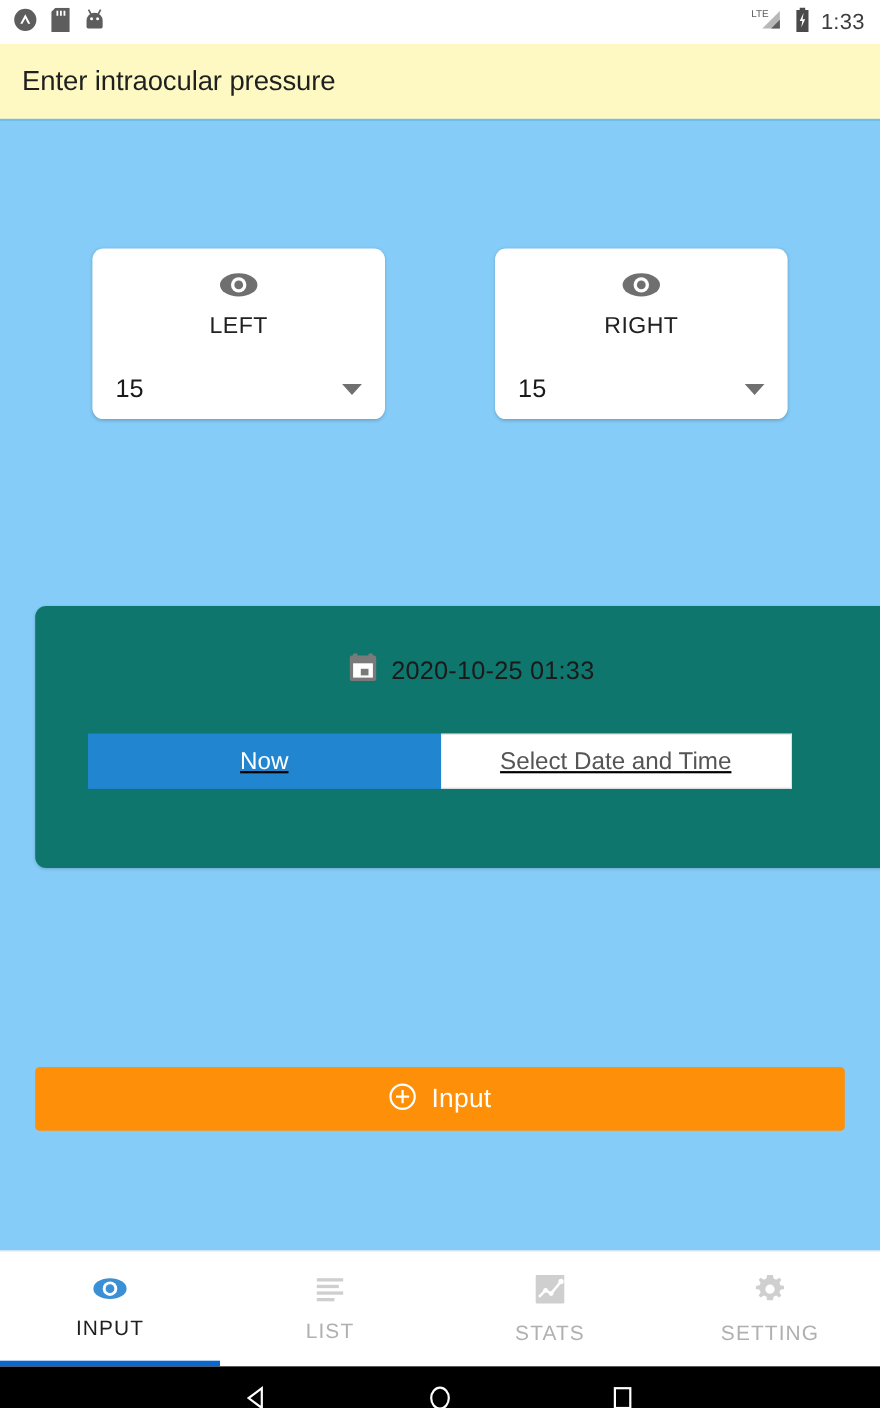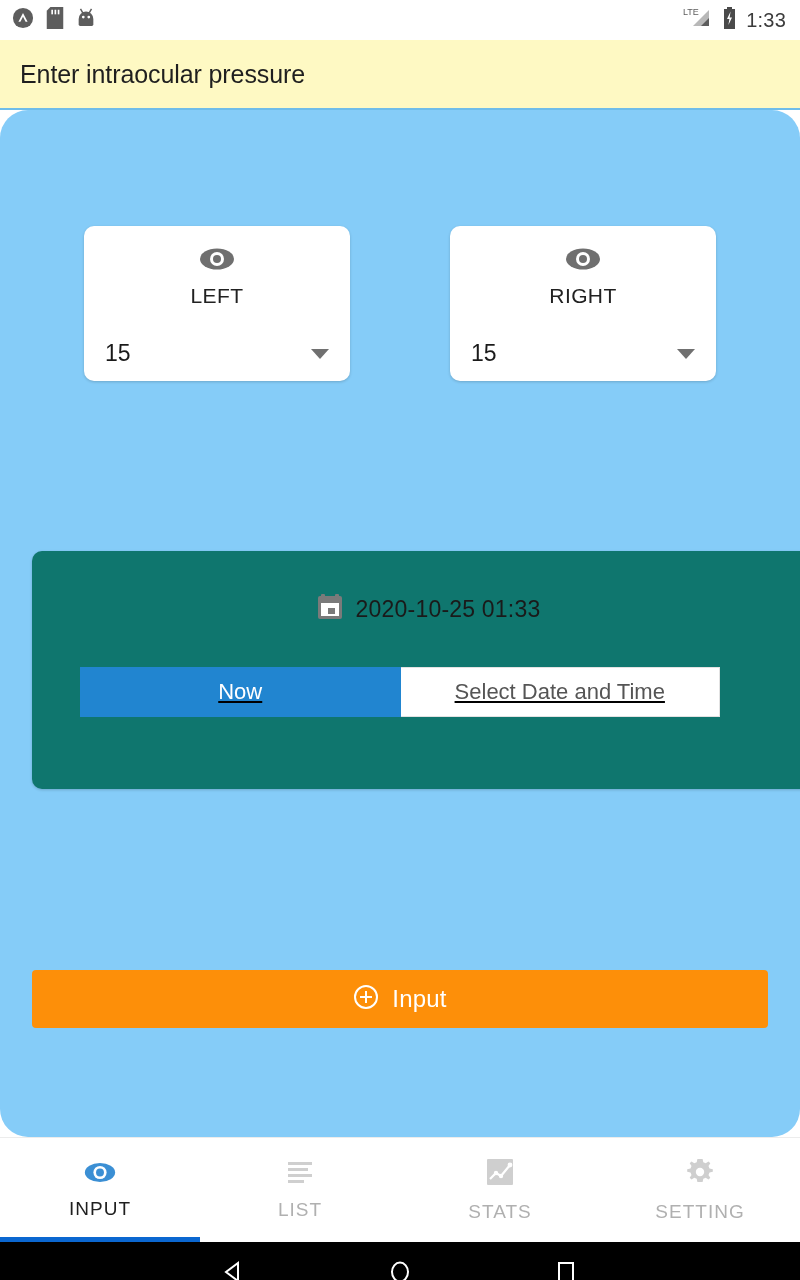--- a/index.html
+++ b/index.html
@@ -38,21 +38,20 @@
     font-size:25px; color:#1f1f1f; font-weight:400;
     letter-spacing:-0.1px;
   }
 
   
   .content{
     width:800px;
     height:1027px;
     background:#85ccf8;
     position:relative;
-    border-radius:28px;
   }
 
   
   .eye-row{
     position:absolute; top:116px; left:0; width:800px;
     display:flex; justify-content:center; gap:100px;
   }
   .eye-card{
     width:266px; height:155px;
     background:#ffffff; border-radius:10px;

